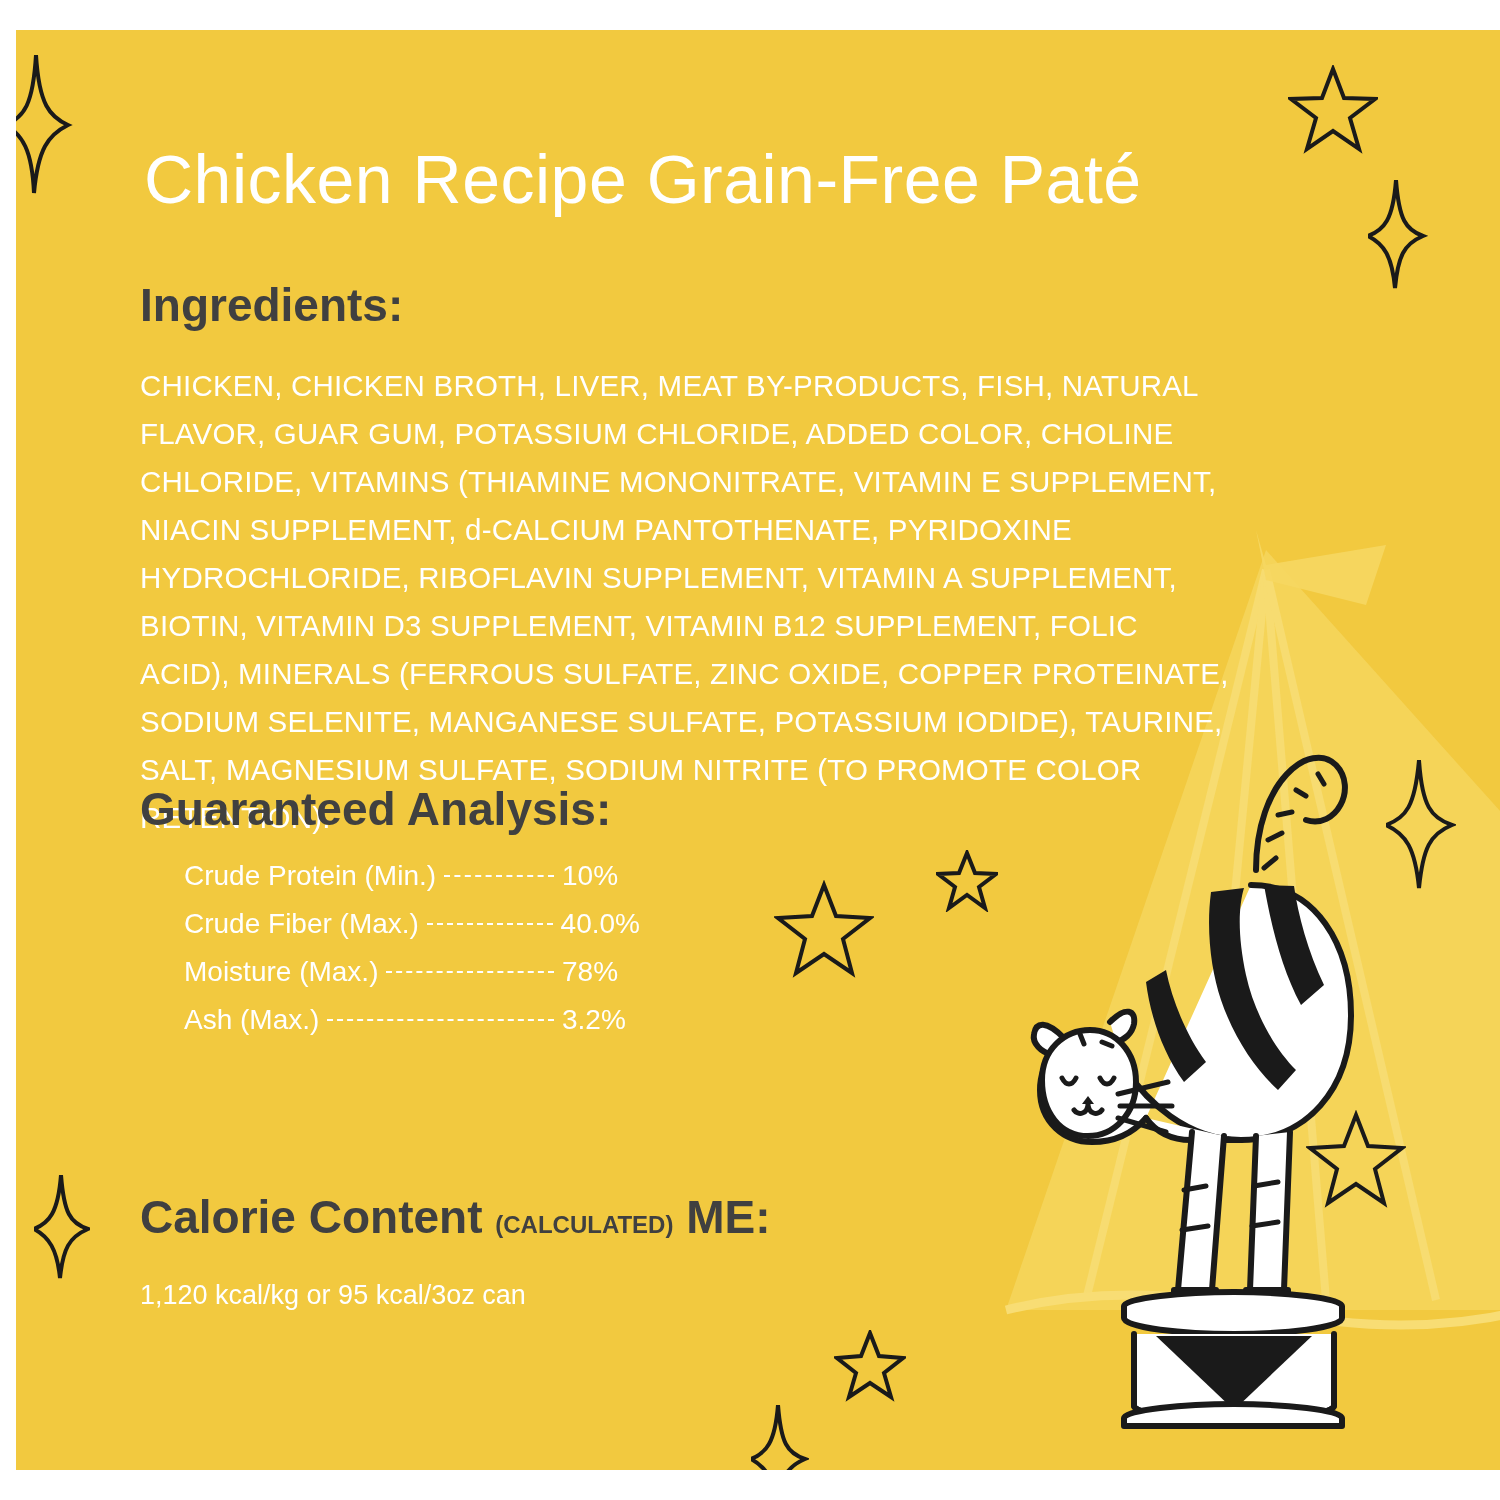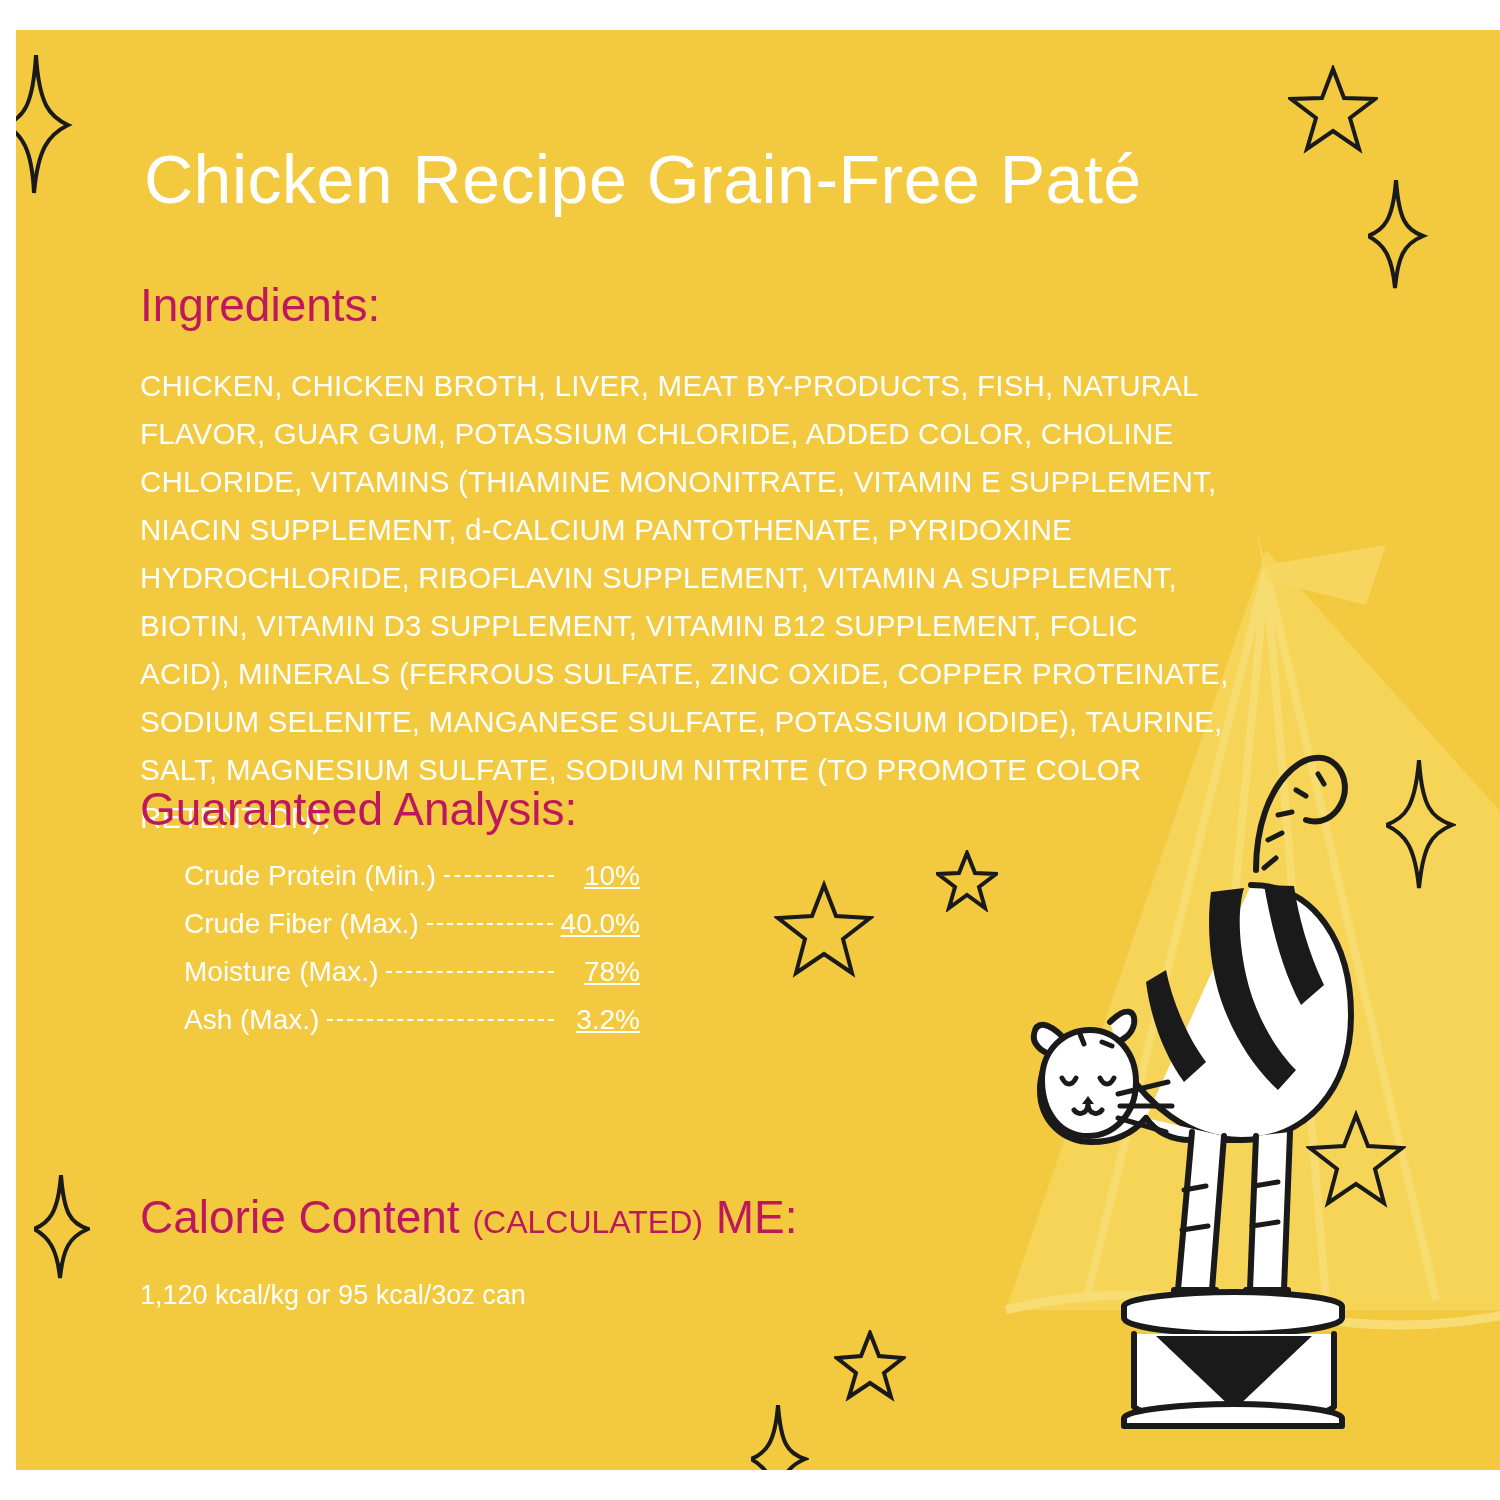--- a/index.html
+++ b/index.html
@@ -42,23 +42,23 @@
   .title {
     position: absolute;
     left: 128px;
     top: 110px;
     color: #ffffff;
     font-size: 68px;
     letter-spacing: 0.5px;
     font-weight: normal;
   }
   .section-head {
-    color: #be185d;
+    color: #404040;
     font-size: 46px;
-    font-weight: normal;
+    font-weight: bold;
   }
   #ingredients-head {
     position: absolute;
     left: 124px;
     top: 248px;
   }
   .ingredients-body {
     position: absolute;
     left: 124px;
     top: 320px;
@@ -93,32 +93,30 @@
   }
   .ga-dots {
     flex: 1;
     margin: 0 8px;
     border-bottom: 2px dashed #ffffff;
     transform: translateY(-8px);
     min-width: 20px;
   }
   .ga-value {
     white-space: nowrap;
-    text-align: right;
     min-width: 78px;
-    text-decoration: underline;
   }
   #calorie-head {
     position: absolute;
     left: 124px;
     top: 1160px;
     white-space: nowrap;
   }
   #calorie-head .small {
-    font-size: 32px;
+    font-size: 24px;
   }
   .calorie-body {
     position: absolute;
     left: 124px;
     top: 1232px;
     color: #ffffff;
     font-size: 27px;
     margin-top: 18px;
   }
   .star {

